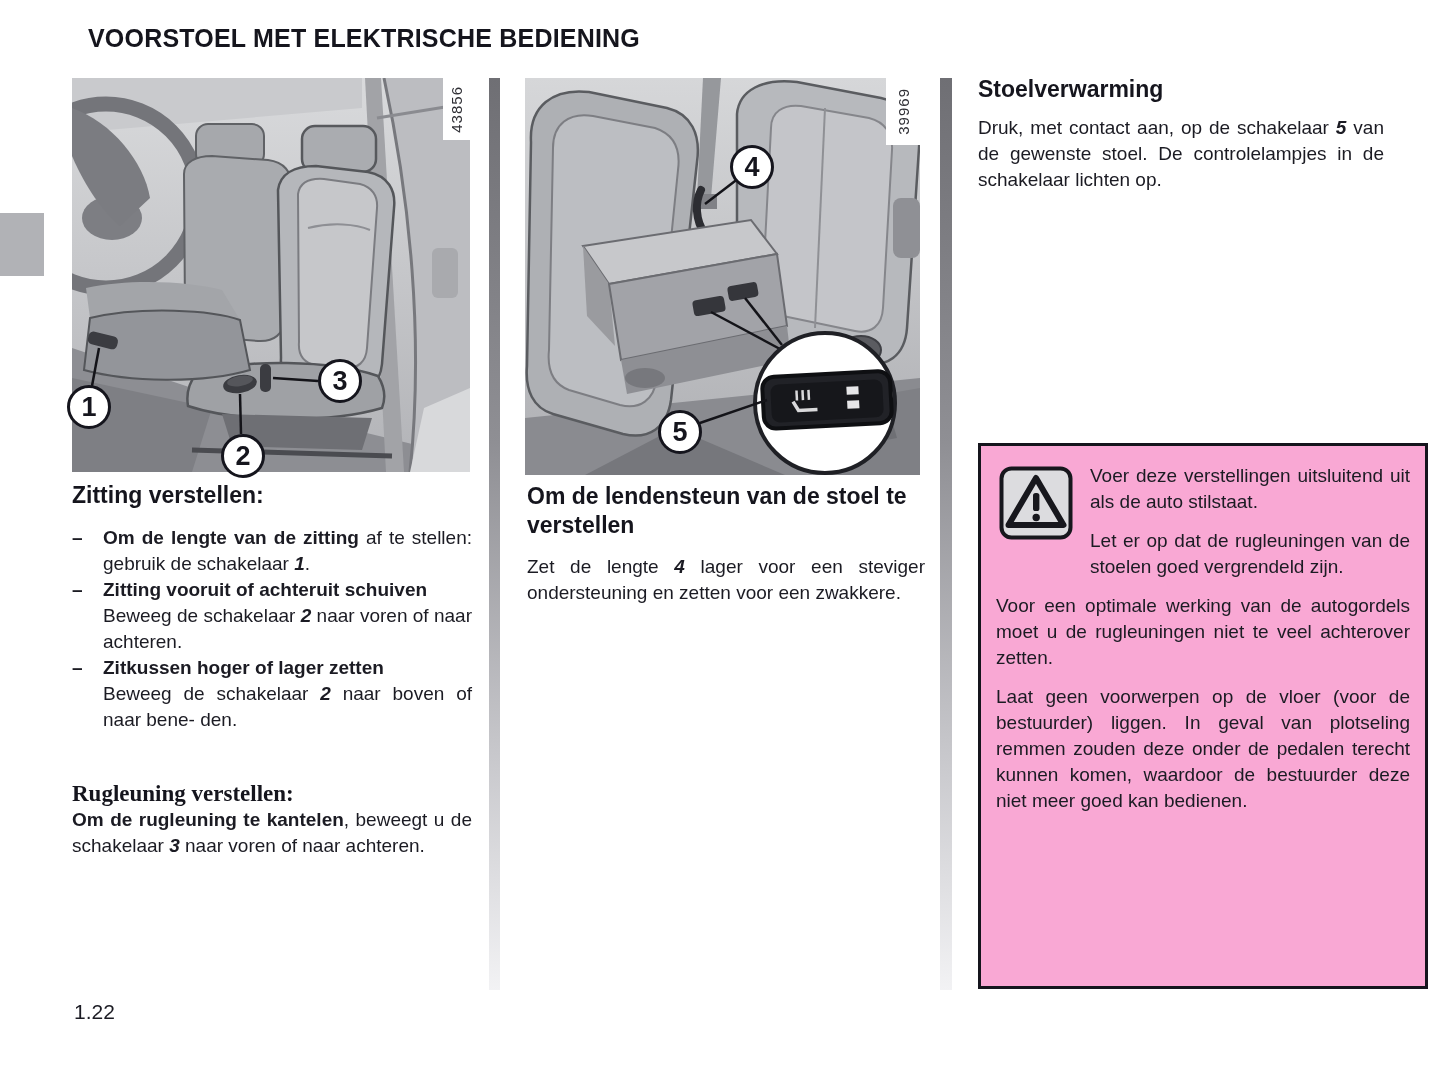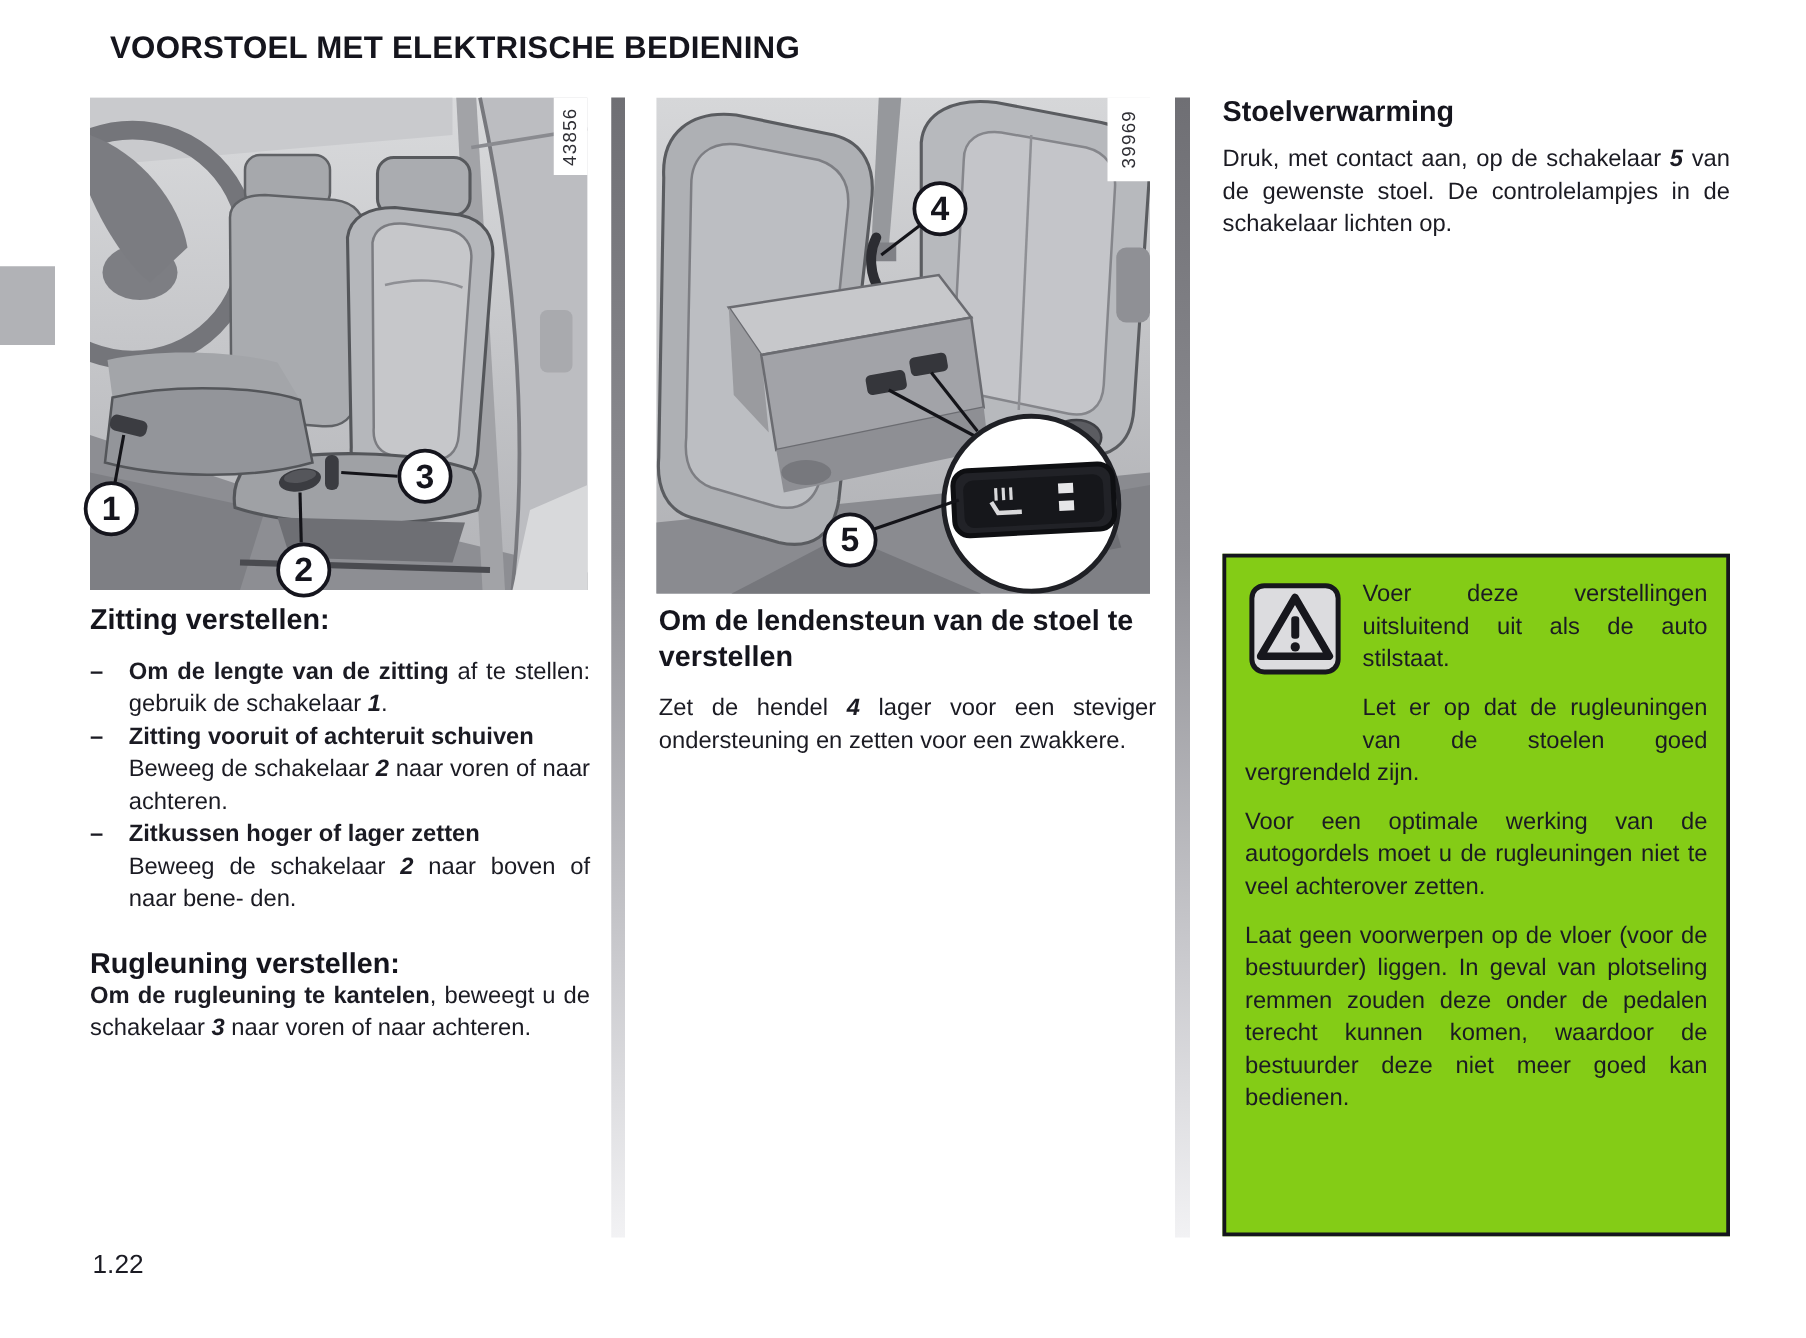--- a/index.html
+++ b/index.html
@@ -39,34 +39,34 @@
   .txt{font-size:19px;line-height:26px;text-align:justify;}
   .b{font-weight:bold;}
   .bi{font-weight:bold;font-style:italic;}
   h2{margin:0;font-size:23px;font-weight:bold;color:#15151d;}
   p{margin:0;}
 
   .col-left-text{position:absolute;left:72px;top:482px;width:400px;}
   .col-left-text .list{margin-top:16px;}
   .li{position:relative;padding-left:31px;margin:0;}
   .li .dash{position:absolute;left:0;top:0;font-weight:bold;}
-  .h2-gap{margin-top:24px;}
+  .h2-gap{margin-top:48px;font-family:Liberation Serif, serif;}
   .col-left-text .body-para{}
 
   .col-mid-text{position:absolute;left:527px;top:482px;width:398px;}
   .col-mid-text h2{line-height:29px;}
   .col-mid-text .body-para{margin-top:14px;}
 
   .col-right{position:absolute;left:978px;top:76px;width:406px;}
   .col-right .body-para{margin-top:12px;}
   .col-right .body-para + .body-para{margin-top:15px;}
 
   .warning-box{
-    position:absolute;left:978px;top:443px;width:406px;height:546px;box-sizing:border-box;
-    border:3px solid #15151d;background:#84cc16;padding:17px 15px;
+    position:absolute;left:978px;top:443px;width:450px;height:546px;box-sizing:border-box;
+    border:3px solid #15151d;background:#f9a8d4;padding:17px 15px;
   }
   .warning-box p{margin:0 0 13px 0;}
   .warn-icon{float:left;width:74px;height:74px;margin:3px 17px 44px 3px;}
   .warn-icon svg{display:block;}
 
   .page-number{position:absolute;left:74px;top:1000px;font-size:21px;color:#1b1b23;}
 </style>
 </head>
 <body>
 
@@ -215,21 +215,21 @@
         <span class="dash">–</span>
         <span><span class="b">Zitkussen hoger of lager zetten</span><br><span>Beweeg de schakelaar </span><span class="bi">2</span><span> naar boven of naar bene- den.</span></span>
       </div>
     </div>
     <h2 class="h2-gap">Rugleuning verstellen:</h2>
     <p class="txt body-para"><span class="b">Om de rugleuning te kantelen</span><span>, beweegt u de schakelaar </span><span class="bi">3</span><span> naar voren of naar achteren.</span></p>
   </div>
 
   <div class="col-mid-text">
     <h2>Om de lendensteun van de stoel te verstellen</h2>
-    <p class="txt body-para"><span>Zet de hendel </span><span class="bi">4</span><span> lager voor een steviger ondersteuning en zetten voor een zwakkere.</span></p>
+    <p class="txt body-para"><span>Zet de lengte </span><span class="bi">4</span><span> lager voor een steviger ondersteuning en zetten voor een zwakkere.</span></p>
   </div>
 
   <div class="col-right">
     <h2>Stoelverwarming</h2>
     <p class="txt body-para"><span>Druk, met contact aan, op de schakelaar </span><span class="bi">5</span><span> van de gewenste stoel. De controlelampjes in de schakelaar lichten op.</span></p>
   </div>
 
   <div class="warning-box txt">
     <span class="warn-icon">
       <svg width="74" height="74" viewBox="0 0 74 74">

